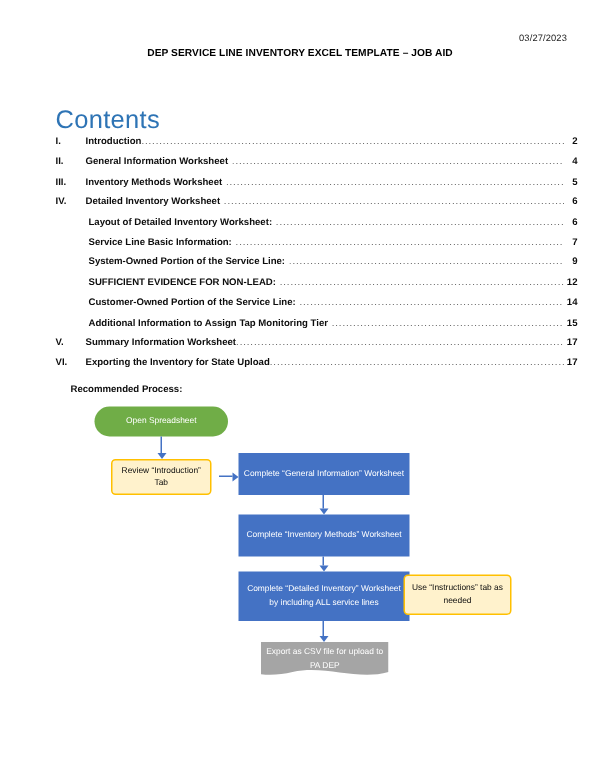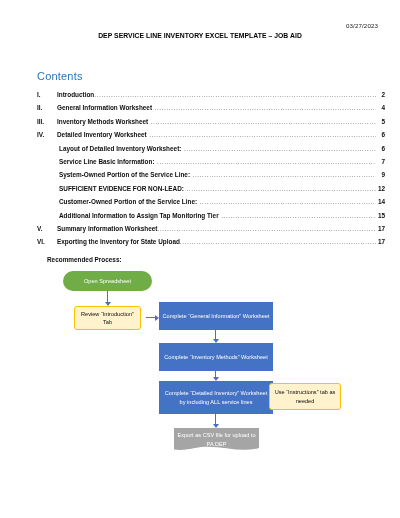--- a/index.html
+++ b/index.html
@@ -43,21 +43,21 @@
     font-weight: bold;
     color: #000000;
     letter-spacing: 0.05px;
   }
 
   
   .contents-heading {
     position: absolute;
     top: 70px;
     left: 37px;
-    font-size: 11px;
+    font-size: 17px;
     color: #2E74B5;
     font-weight: normal;
     letter-spacing: 0.2px;
   }
 
   .toc {
     position: absolute;
     top: 88px;
     left: 37px;
     width: 348px;

